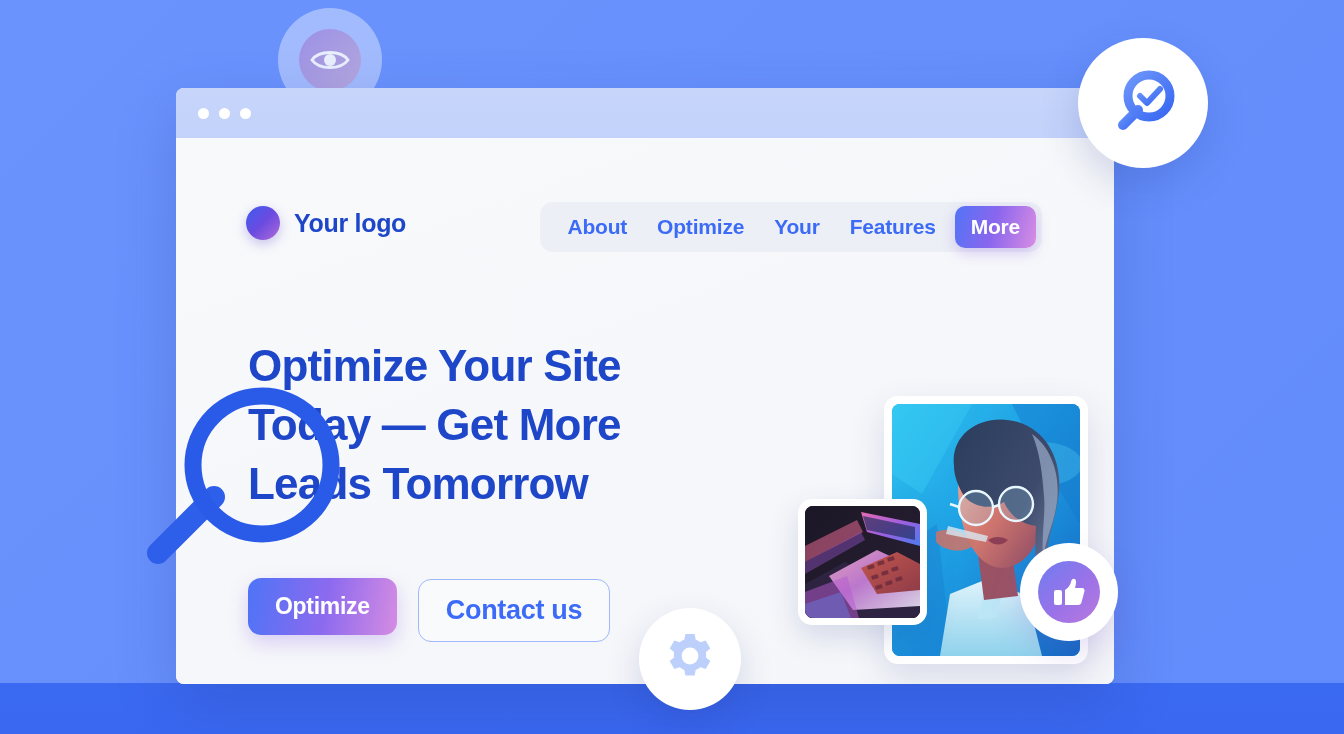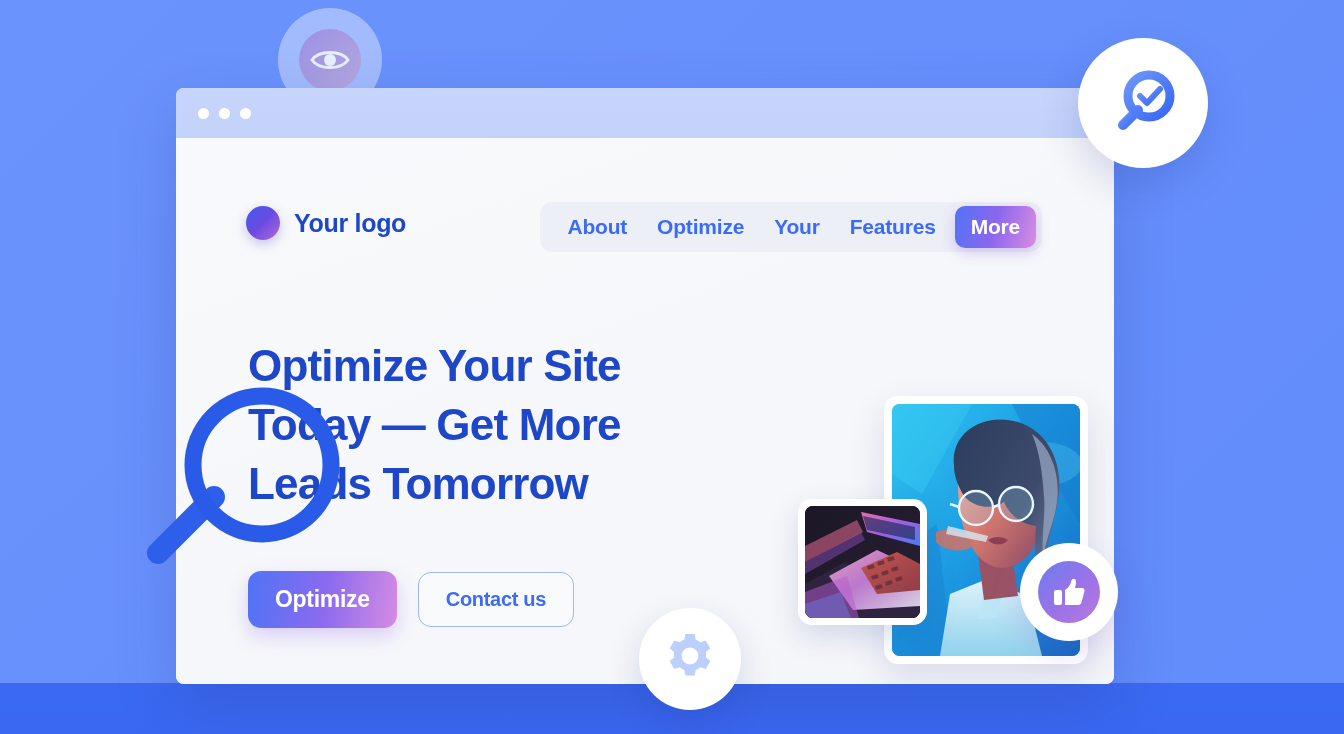--- a/index.html
+++ b/index.html
@@ -175,30 +175,31 @@
     background: linear-gradient(100deg, #4E74F6 0%, #8C6AEF 52%, #D58CE2 100%);
     border: none;
     border-radius: 13px;
     padding: 15px 27px;
     font-family: inherit;
     letter-spacing: -0.3px;
     cursor: pointer;
     box-shadow: 0 8px 20px rgba(140,100,230,0.28);
   }
   .btn-outline {
-    font-size: 20px;
+    font-size: 27px;
     font-weight: bold;
     color: #3C6BF7;
     background: #F9FAFC;
     border: 1.6px solid #9FB8FA;
     border-radius: 13px;
     padding: 15px 27px;
     font-family: inherit;
     letter-spacing: -0.3px;
     cursor: pointer;
+    margin-top: 8px;
   }
 
   
   .photo-main {
     position: absolute;
     left: 708px;
     top: 258px;
     width: 204px;
     height: 268px;
     background: #FFFFFF;

